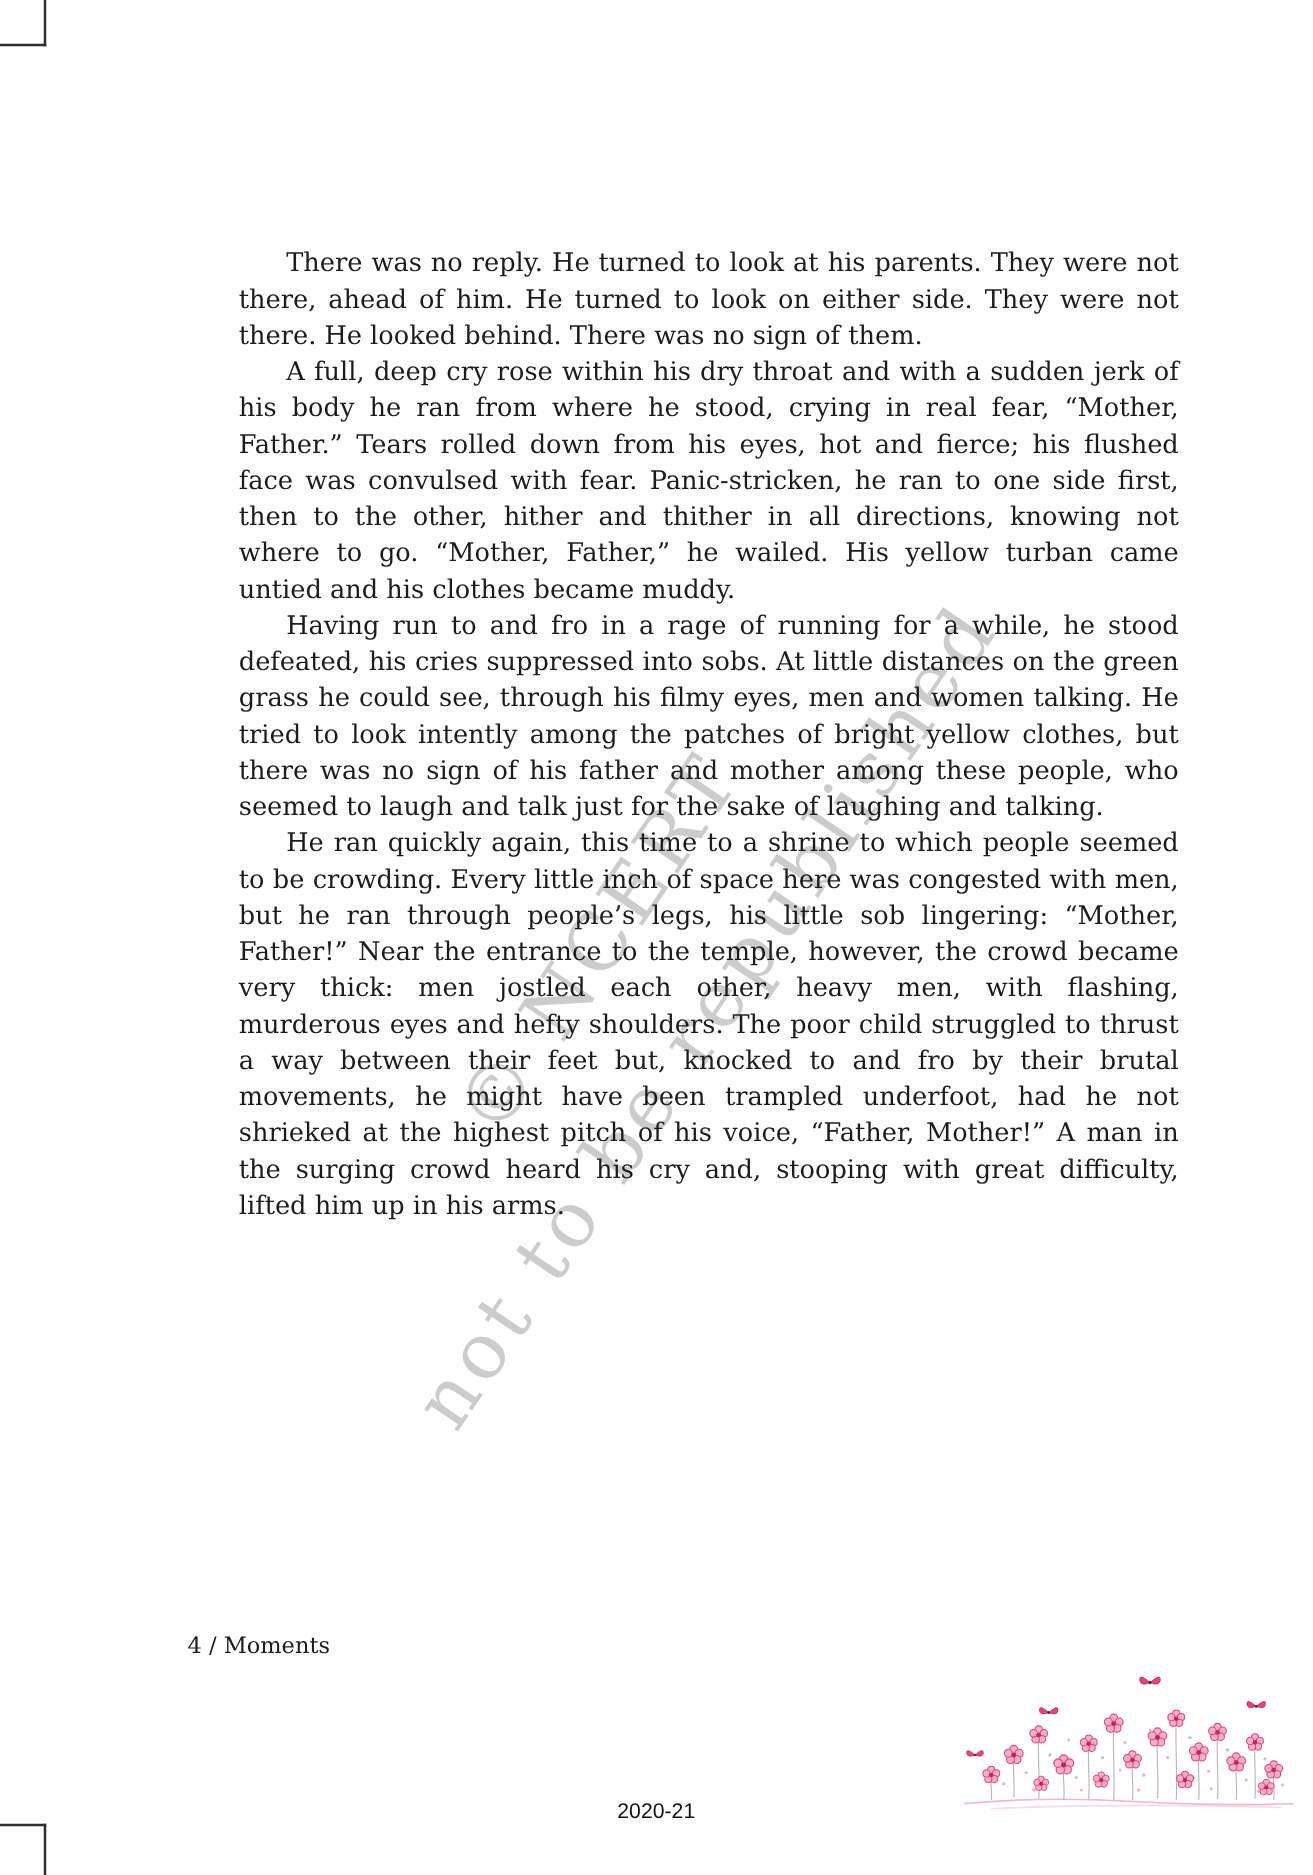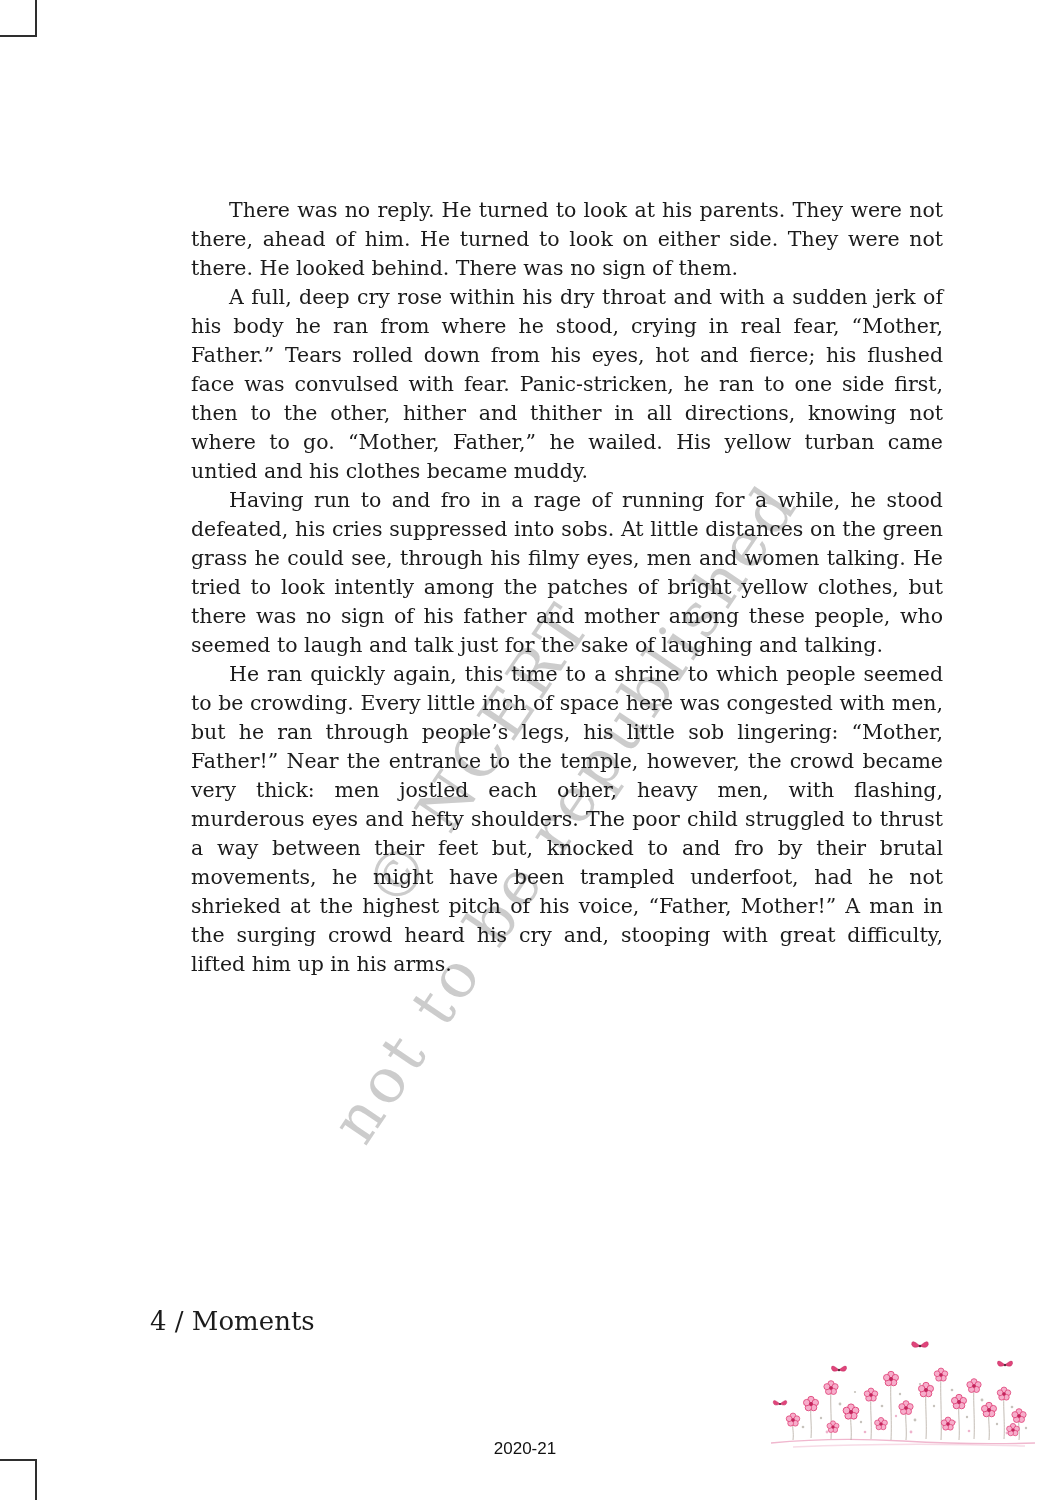--- a/index.html
+++ b/index.html
@@ -50,21 +50,21 @@
     line-height: 29px;
     text-align: justify;
     z-index: 2;
     margin-left: 41px;
   }
   .body-text p { margin: 0; text-indent: 38px; }
   
   .footer-left {
     position: absolute;
     left: 150px; top: 1306px;
-    font-size: 26px;
+    font-size: 18px;
     color: #1b1b1b;
     z-index: 2;
   }
   .year {
     position: absolute;
     left: 0; top: 1439px;
     width: 100%;
     text-align: center;
     font-family: "Liberation Sans", sans-serif;
     font-size: 17px;

